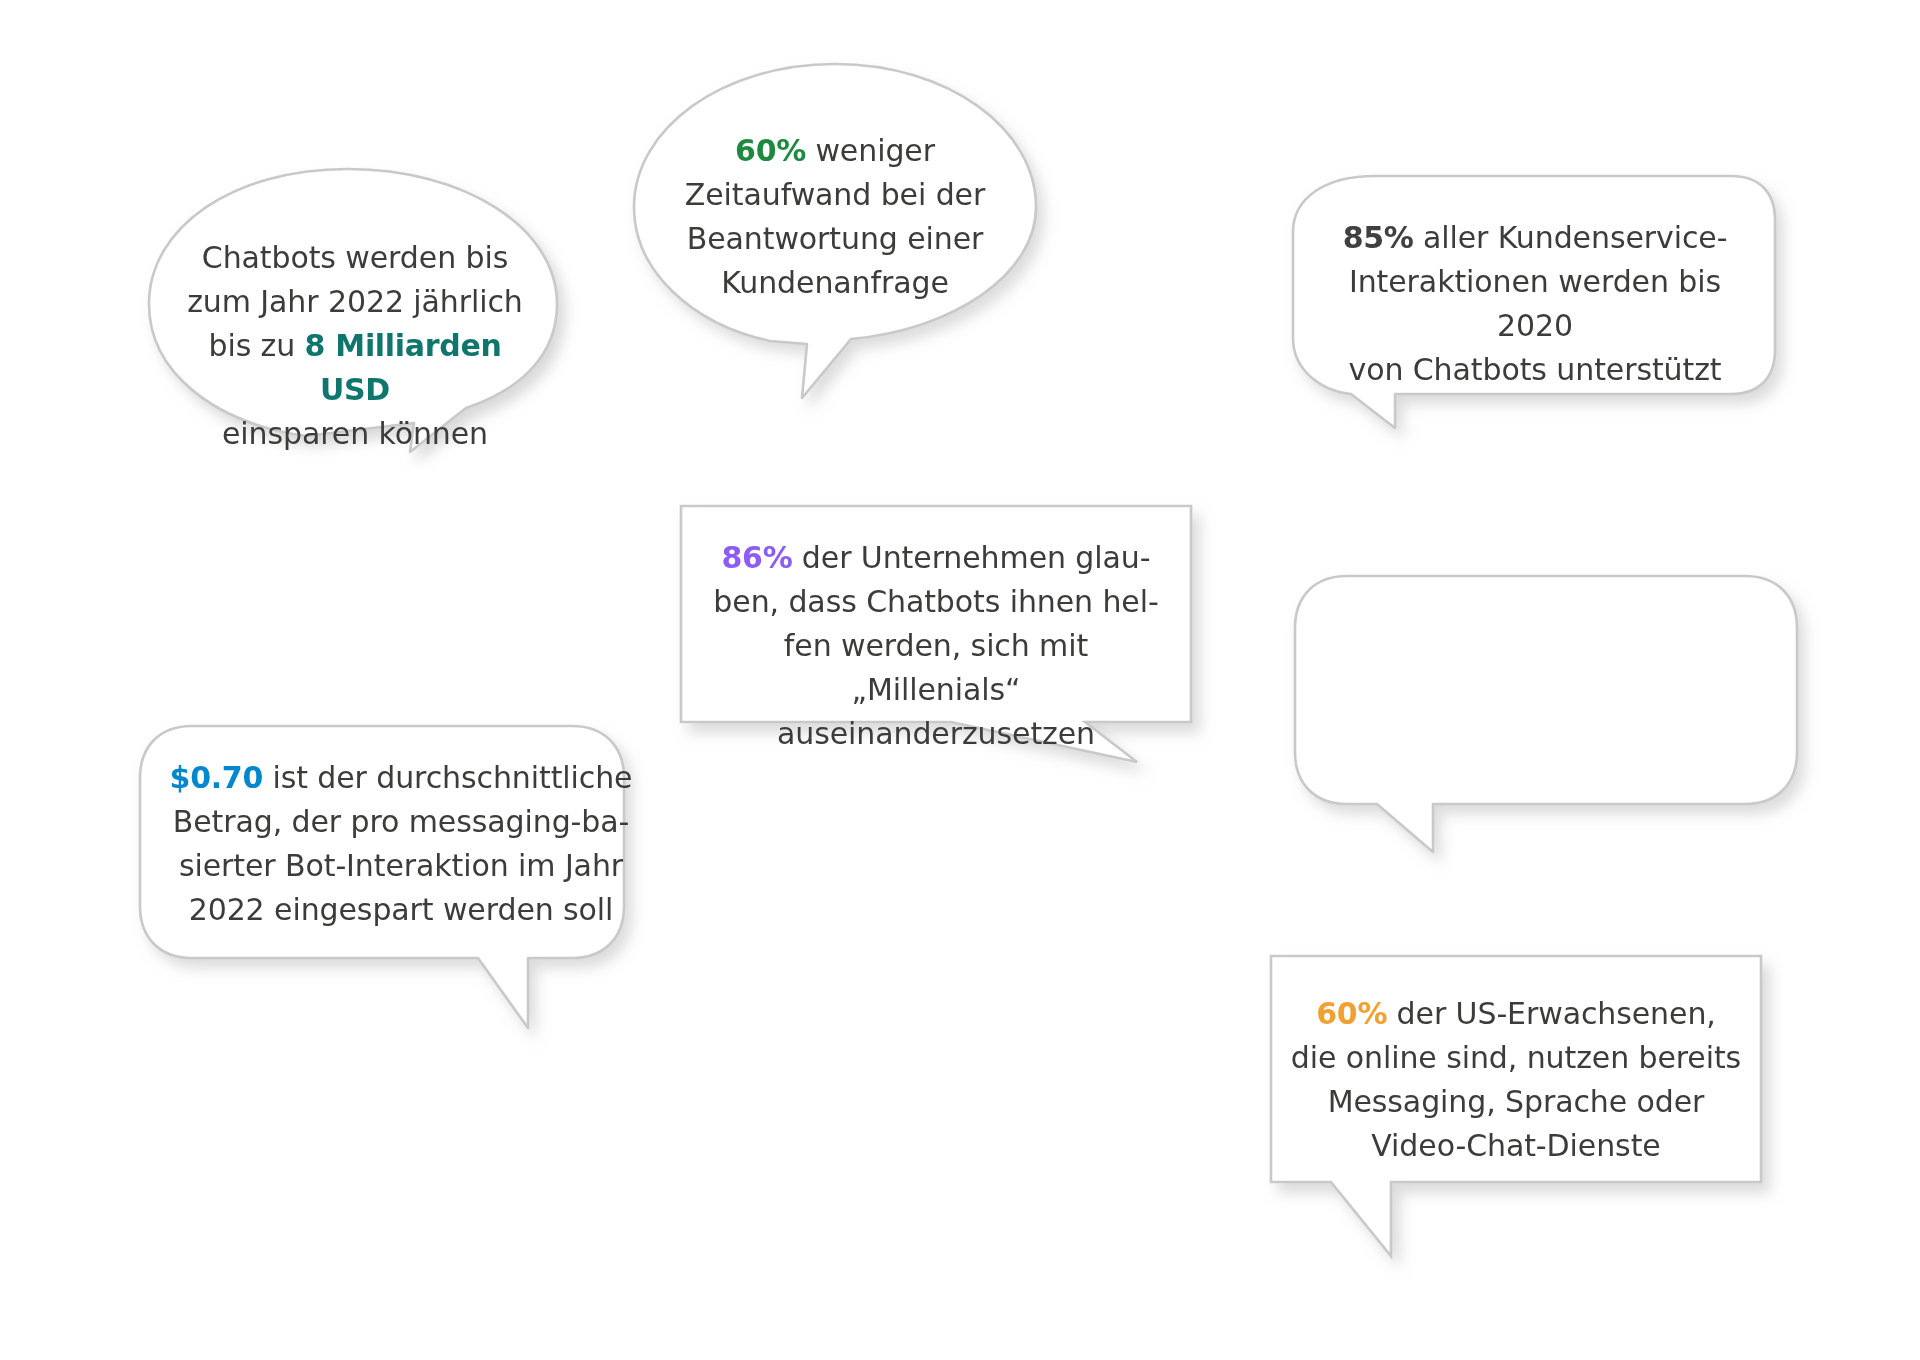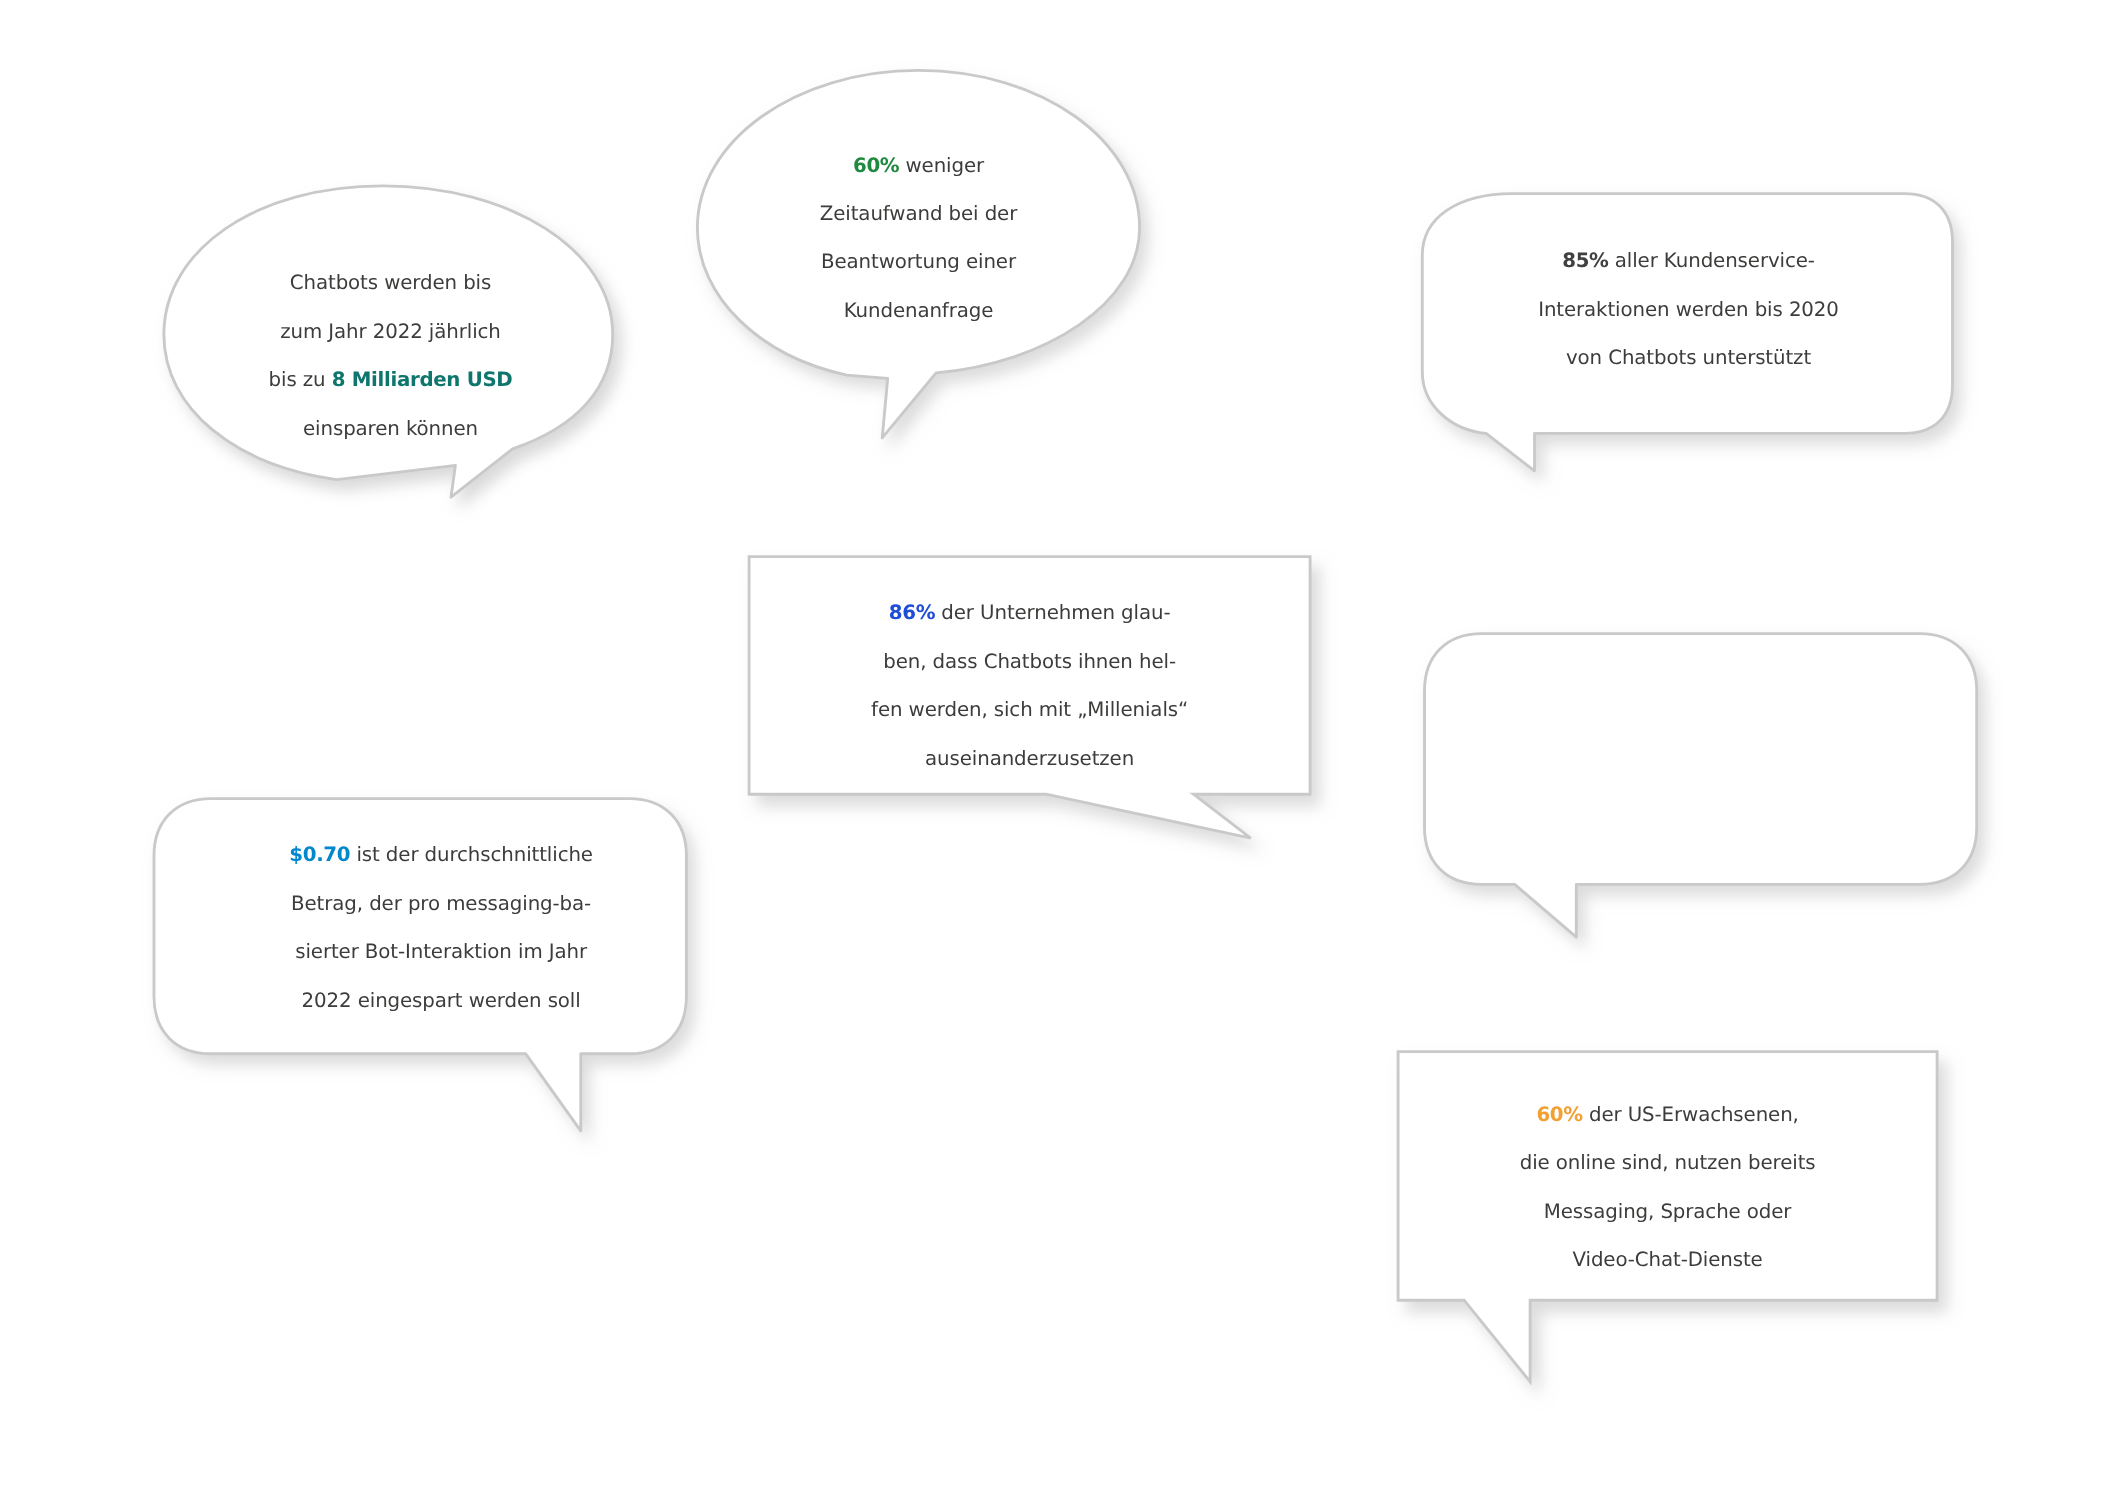--- a/index.html
+++ b/index.html
@@ -28,21 +28,21 @@
     top: 0;
     left: 0;
     overflow: visible;
   }
   .bubble-text {
     position: absolute;
     box-sizing: border-box;
     text-align: center;
     color: #3c3c3b;
     font-family: "DejaVu Sans", "Liberation Sans", sans-serif;
-    font-size: 18px;
+    font-size: 30px;
     line-height: 44px;
     letter-spacing: -0.1px;
     font-weight: 400;
     white-space: pre-line;
   }
   .hl {
     font-weight: 700;
     letter-spacing: -0.3px;
   }
 </style>
@@ -127,21 +127,21 @@
         </filter>
       </defs>
       <path filter="url(#sh4)" d="M 6 6
                L 516 6
                L 516 222
                L 410 222
                L 462 262
                L 276 222
                L 6 222 Z" fill="#ffffff" stroke="#c9c9c9" stroke-width="2.6" stroke-linejoin="miter"></path>
     </svg>
-    <div class="bubble-text" style="left:24px; top:36px; width:474px;"><span class="hl" style="color: #1d4ed8;">86%</span><span> der Unternehmen glau-
+    <div class="bubble-text" style="left:24px; top:36px; width:474px;"><span class="hl" style="color: #8b5cf6;">86%</span><span> der Unternehmen glau-
 ben, dass Chatbots ihnen hel-
 fen werden, sich mit „Millenials“
 auseinanderzusetzen</span></div>
   </div>
 
   <div class="bubble" style="left:1285px; top:570px; width:530px; height:310px;">
     <svg width="530" height="310" viewBox="0 0 530 310">
       <defs>
         <filter id="sh5" x="-20%" y="-20%" width="160%" height="160%">
           <feDropShadow dx="7" dy="9" stdDeviation="7" flood-color="#b9b9b9" flood-opacity="0.5"></feDropShadow>

